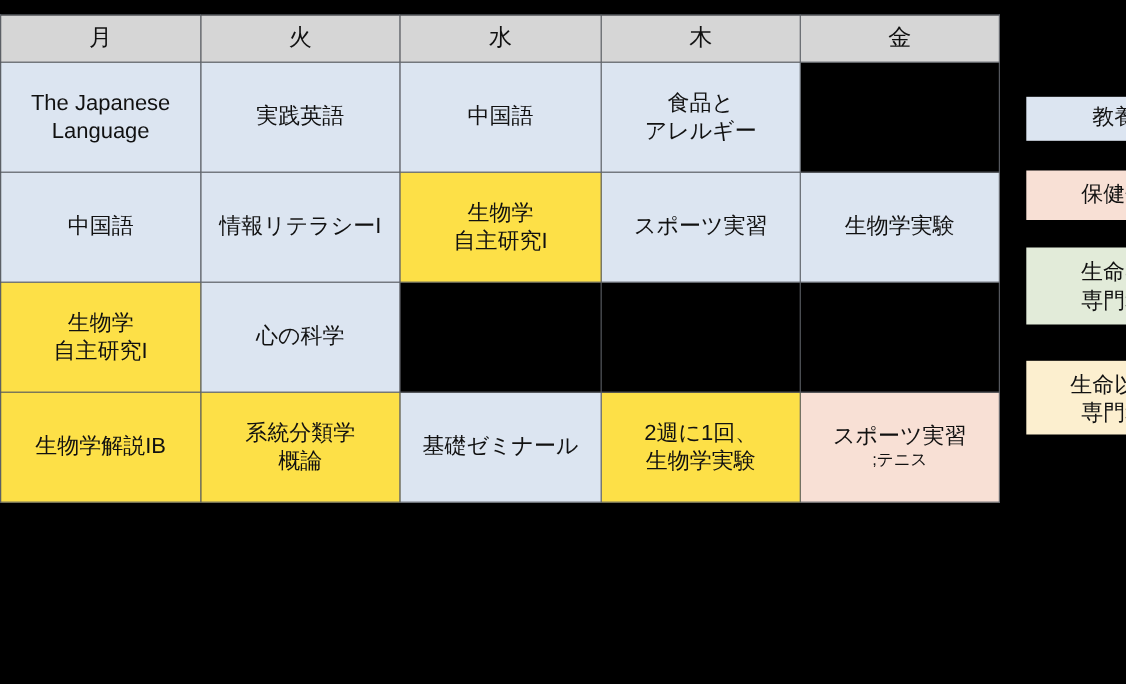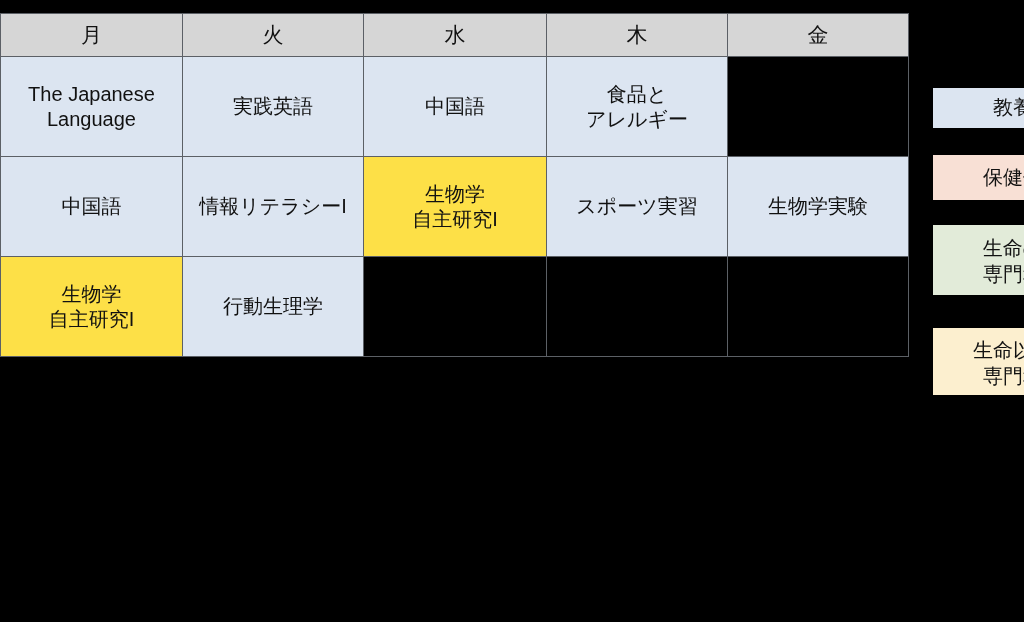--- a/index.html
+++ b/index.html
@@ -121,24 +121,31 @@
       </tr>
       <tr>
         <td class="c-blue">中国語</td>
         <td class="c-blue">情報リテラシーI</td>
         <td class="c-green">生物学<br>自主研究I</td>
         <td class="c-blue">スポーツ実習</td>
         <td class="c-blue">生物学実験</td>
       </tr>
       <tr>
         <td class="c-green">生物学<br>自主研究I</td>
-        <td class="c-blue">行動生理学</td>
+        <td class="c-blue">心の科学</td>
         <td class="empty"></td>
         <td class="empty"></td>
         <td class="empty"></td>
+      </tr>
+      <tr>
+        <td class="c-green">生物学解説IB</td>
+        <td class="c-green">系統分類学<br>概論</td>
+        <td class="c-blue">基礎ゼミナール</td>
+        <td class="c-green">2週に1回、<br>生物学実験</td>
+        <td class="c-peach">スポーツ実習<span class="cell-sub">;テニス</span></td>
       </tr>
     </tbody>
 </table>
 
 <div id="legend">
   <div class="legend-item lg-blue" id="lg-0">教養</div>
   <div class="legend-item lg-peach" id="lg-1">保健体</div>
   <div class="legend-item lg-green" id="lg-2">生命の<br>専門科</div>
   <div class="legend-item lg-cream" id="lg-3">生命以外<br>専門科</div>
 </div>

